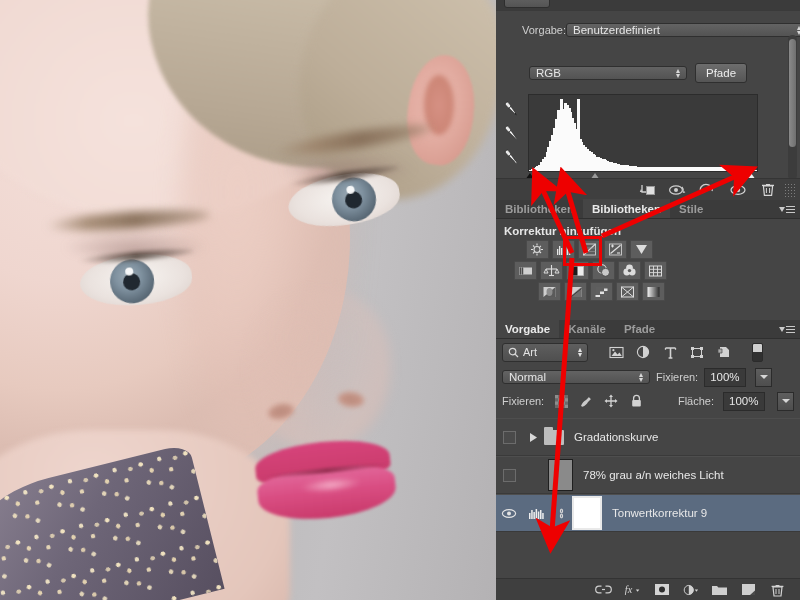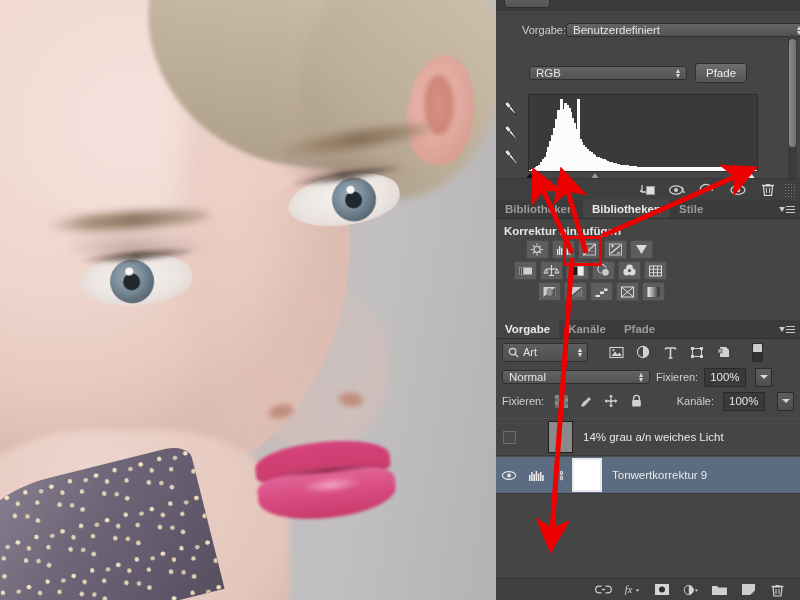--- a/index.html
+++ b/index.html
@@ -884,39 +884,51 @@
             <path d="M7 2.5 v9 M2.5 7 h9" stroke="#d2d2d2" stroke-width="1.3"></path>
           </svg>
       </div>
       <div class="lock-ic">
         <svg width="13" height="14" viewBox="0 0 13 14">
             <path d="M3.6 6 V4.2 a2.9 2.9 0 0 1 5.8 0 V6" fill="none" stroke="#d2d2d2" stroke-width="1.3"></path>
             <rect x="2.2" y="6" width="8.6" height="6.6" rx="1" fill="#d2d2d2"></rect>
           </svg>
       </div>
       <div style="flex:1"></div>
-      <span class="lbl">Kanäle:</span>
+      <span class="lbl">Fläche:</span>
       <div class="num">100%</div>
       <div class="numdrop">
         <svg width="8" height="6" viewBox="0 0 8 6">
             <path d="M0 1 L4 5 L8 1 Z" fill="#d6d6d6"></path>
           </svg>
       </div>
     </div>
 
     <div id="layer-list">
 
+      <div class="layer">
+        <div class="eyecol">
+          <div class="chkbox"></div>
+        </div>
+        <div class="disclose">
+          <svg width="9" height="11" viewBox="0 0 9 11">
+              <path d="M1 1 L8 5.5 L1 10 Z" fill="#d8d8d8"></path>
+            </svg>
+        </div>
+        <div class="folder"></div>
+        <span class="lname">Gradationskurve</span>
+      </div>
 
       <div class="layer">
         <div class="eyecol">
           <div class="chkbox"></div>
         </div>
         <div style="width:22px"></div>
         <div class="thumb"></div>
-        <span class="lname">14% grau a/n weiches Licht</span>
+        <span class="lname">78% grau a/n weiches Licht</span>
       </div>
 
 
       <div class="layer selected">
         <div class="eyecol">
           <div class="eyebox">
             <svg width="16" height="11" viewBox="0 0 16 11">
                 <ellipse cx="8" cy="5.5" rx="6.6" ry="3.9" fill="none" stroke="#e3e3e3" stroke-width="1.2"></ellipse>
                 <circle cx="8" cy="5.5" r="2" fill="#e3e3e3"></circle>
               </svg>

